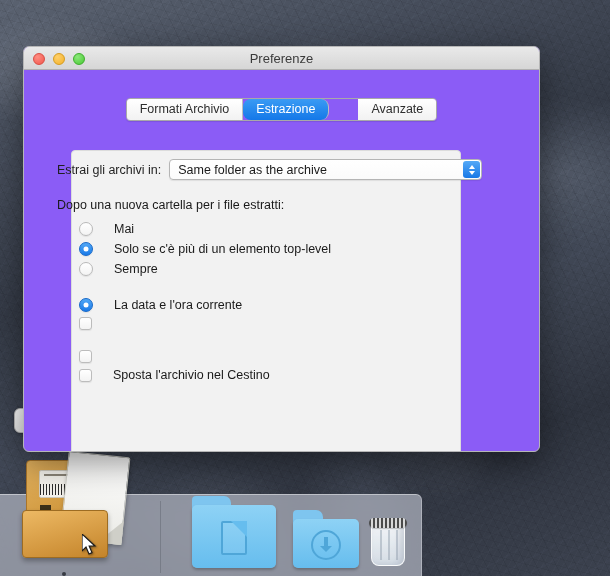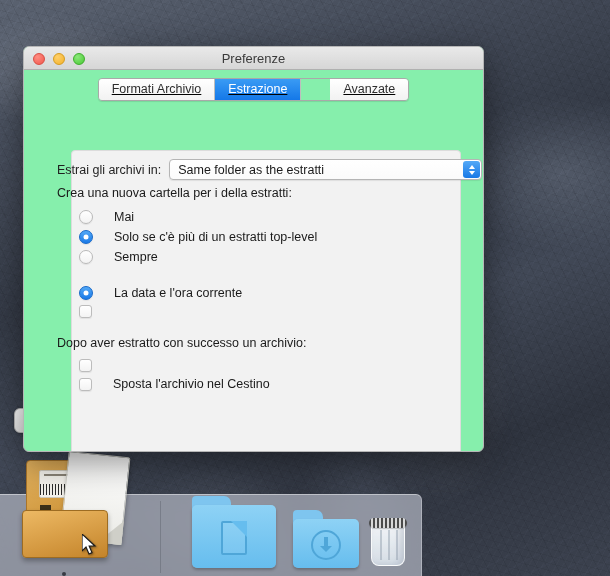--- a/index.html
+++ b/index.html
@@ -212,22 +212,22 @@
     left: 38px; bottom: -8px;
     border: 8px solid transparent;
     border-top-color: #ebebeb;
     border-bottom: 0;
   }
 
   
   #prefs-window {
     position: absolute;
     left: 23px; top: 46px;
-    width: 461px; height: 406px;
-    background: #86efac;
+    width: 517px; height: 406px;
+    background: #8b5cf6;
     border: 1px solid #b6b6b6;
     border-radius: 6px;
     box-shadow: 0 10px 34px rgba(0,0,0,.45), 0 1px 0 rgba(255,255,255,.6) inset;
     overflow: hidden;
   }
   #titlebar {
     position: relative;
     height: 23px;
     background: linear-gradient(180deg,#e9e9e9,#d6d6d6);
     border-bottom: 1px solid #b0b0b0;
@@ -238,22 +238,21 @@
   .light.yellow { background: radial-gradient(circle at 35% 30%, #ffd06a, #f2b12a); border: .5px solid #d69c1f; }
   .light.green  { background: radial-gradient(circle at 35% 30%, #8ce87a, #49c935); border: .5px solid #3fae2c; }
   #window-title {
     line-height: 23px; text-align: center;
     font-size: 13px; color: #3b3b3b;
   }
 
   
   #tabs-row {
     display: flex; justify-content: center;
-    padding-top: 8px;
-    text-decoration: underline;
+    padding-top: 28px;
   }
   .tabbar {
     display: flex;
     border: 1px solid #a9a9a9;
     border-radius: 4px;
     overflow: hidden;
     box-shadow: 0 1px 1px rgba(0,0,0,.10);
   }
   .tab {
     padding: 3px 13px 4px;
@@ -261,20 +260,21 @@
     color: #2e2e2e;
     background: linear-gradient(180deg,#ffffff,#f2f2f2);
     border-right: 1px solid #bdbdbd;
     cursor: default;
     white-space: nowrap;
   }
   .tab:last-child { border-right: 0; margin-left: 29px; }
   .tab.active {
     background: linear-gradient(180deg,#3a9bf4,#1478e8);
     color: #fff;
+    border-radius: 8px;
   }
 
   
   #content-box {
     position: absolute;
     left: 47px; top: 103px;
     width: 390px; height: 316px;
     background: #f2f2f2;
     border: 1px solid #dcdcdc;
     border-radius: 4px;
@@ -284,21 +284,21 @@
     position: absolute;
     left: 33px; top: 112px;
     width: 425px;
     font-size: 12.5px;
     color: #1e1e1e;
   }
 
   .row-dest {
     display: flex; align-items: center;
     gap: 8px;
-    margin-bottom: 6px;
+    margin-bottom: 18px;
   }
   .row-dest .lbl { font-size: 12.5px; color: #1f1f1f; }
   .popup {
     position: relative;
     flex: 1;
     height: 21px;
     background: linear-gradient(180deg,#ffffff,#fbfbfb);
     border: 1px solid #b5b5b5;
     border-radius: 4px;
     box-shadow: 0 1px 1px rgba(0,0,0,.08);
@@ -435,37 +435,37 @@
     </div>
   </div>
 
   <div id="content-box"></div>
 
   <div id="tab-pane">
 
     <div class="row-dest">
       <div class="lbl">Estrai gli archivi in:</div>
       <div class="popup">
-        <div class="val">Same folder as the estratti</div>
+        <div class="val">Same folder as the archive</div>
         <div class="stepper">
           <span class="chev up"></span>
           <span class="chev dn"></span>
         </div>
       </div>
     </div>
 
     <div class="group">
-      <div class="group-title">Crea una nuova cartella per i della estratti:</div>
+      <div class="group-title">Dopo una nuova cartella per i file estratti:</div>
       <div class="opt">
         <span class="radio"></span>
         <span class="txt">Mai</span>
       </div>
       <div class="opt">
         <span class="radio on"></span>
-        <span class="txt">Solo se c'è più di un estratti top-level</span>
+        <span class="txt">Solo se c'è più di un elemento top-level</span>
       </div>
       <div class="opt">
         <span class="radio"></span>
         <span class="txt">Sempre</span>
       </div>
     </div>
 
     <div class="spacer-lg"></div>
 
     <div class="group">
@@ -474,21 +474,20 @@
         <span class="txt">La data e l'ora corrente</span>
       </div>
       <div class="opt">
         <span class="check"></span>
       </div>
     </div>
 
     <div class="spacer-lg"></div>
 
     <div class="group">
-      <div class="group-title">Dopo aver estratto con successo un archivio:</div>
       <div class="opt">
         <span class="check"></span>
       </div>
       <div class="opt">
         <span class="check"></span>
         <span class="txt">Sposta l'archivio nel Cestino</span>
       </div>
     </div>
 
   </div>

